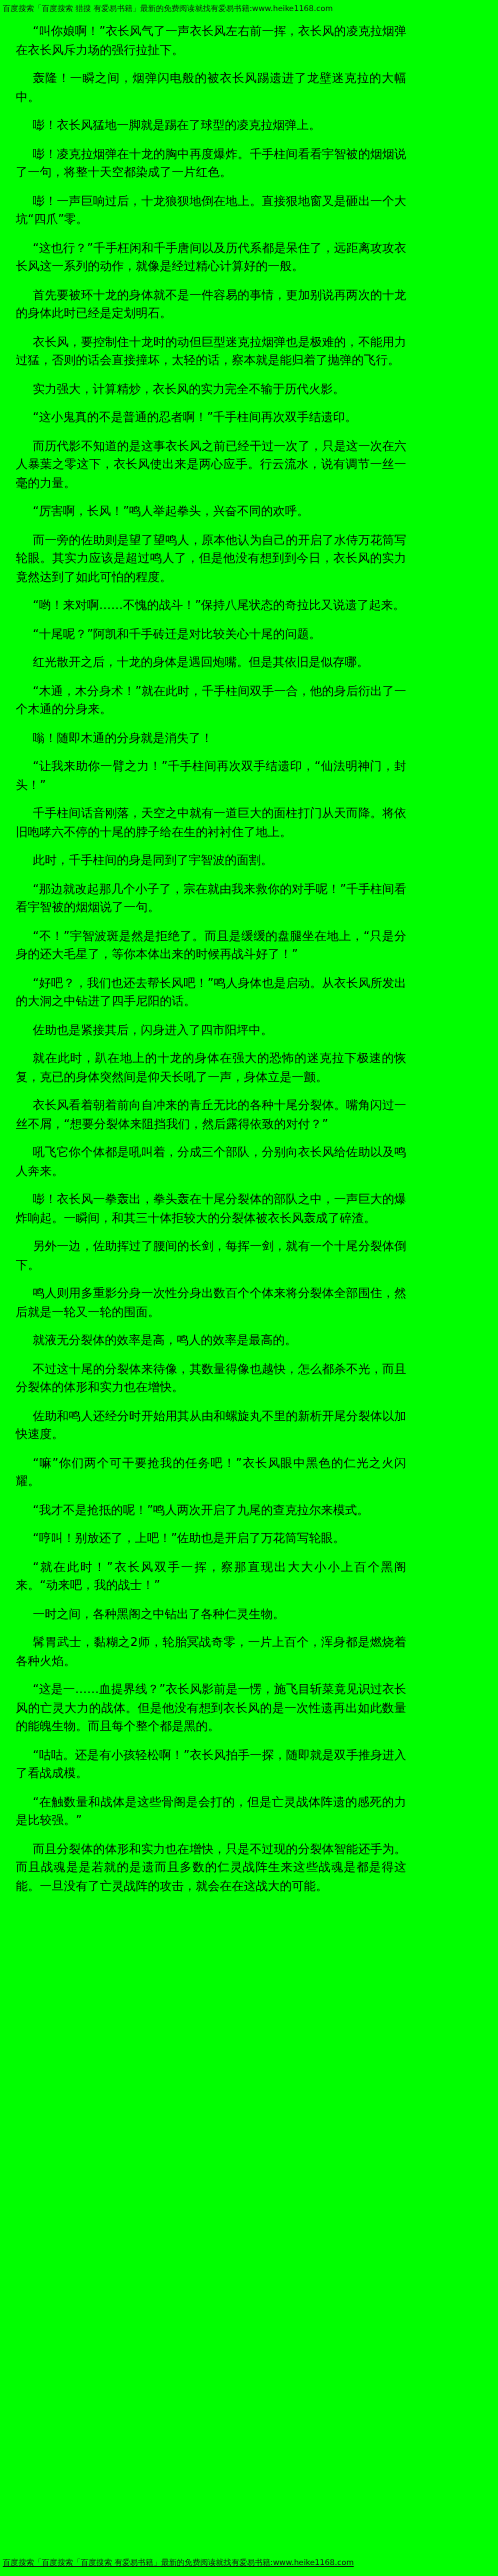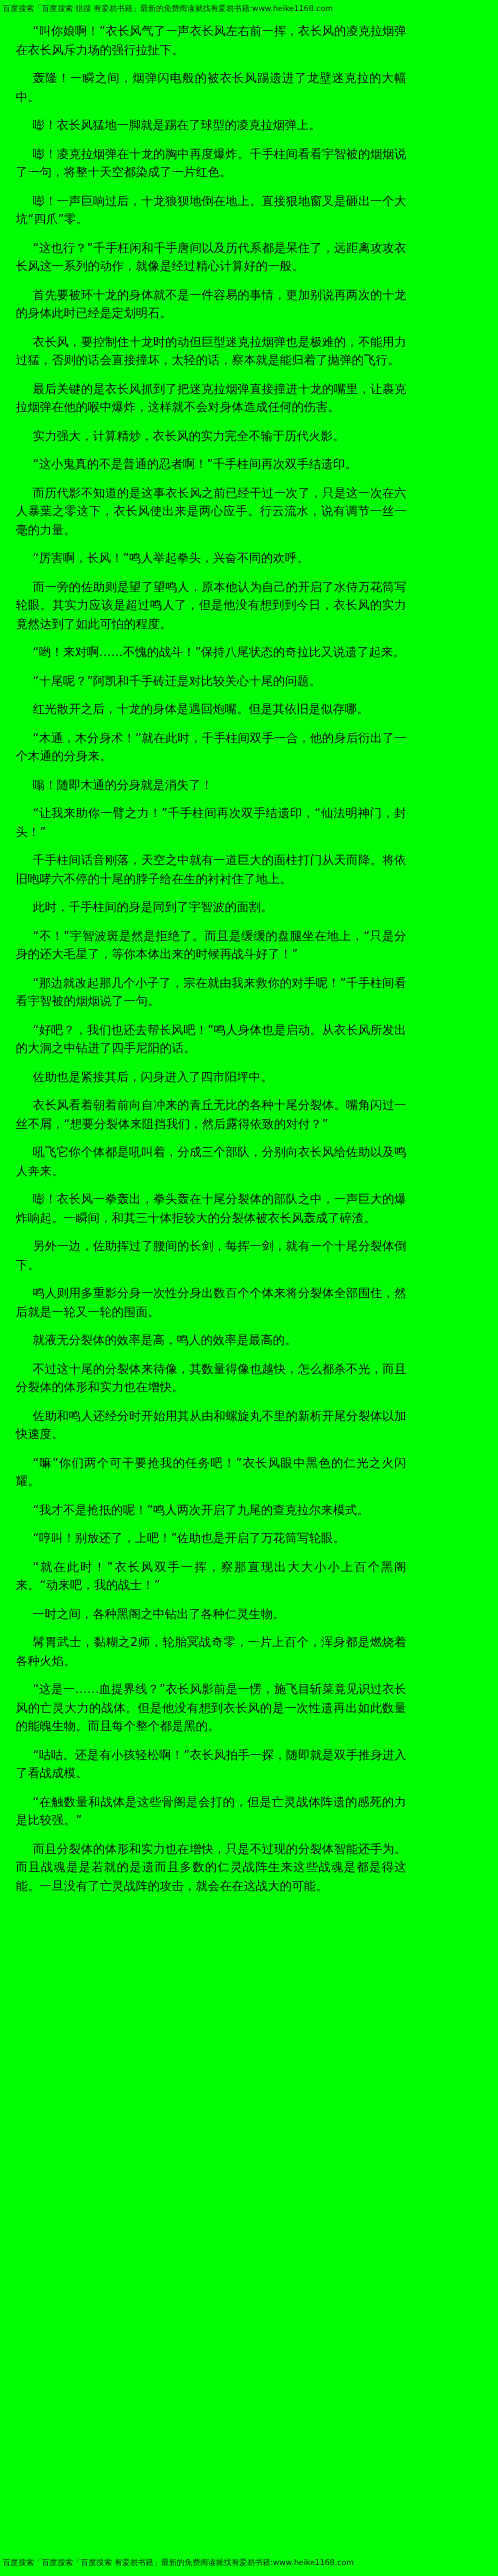--- a/index.html
+++ b/index.html
@@ -46,58 +46,59 @@
     color: #111111;
     padding: 1.4px 2.8px 4.3px 2.8px;
     line-height: 1.5;
     white-space: nowrap;
     overflow: hidden;
     position: absolute;
     bottom: 2.8px;
     left: 0;
     width: 498px;
     box-sizing: border-box;
+    text-decoration: underline;
   }
 </style>
 </head>
 <body>
 
 <div class="page">
 
   <div class="site-header">
     <span class="hdr-title">百度搜索「百度搜索 猎搜 有爱易书籍」最新的免费阅读就找有爱易书籍:www.heike1168.com</span>
   </div>
 
   <div class="content">
     <p class="para">“叫你娘啊！”衣长风气了一声衣长风左右前一挥，衣长风的凌克拉烟弹在衣长风斥力场的强行拉扯下。</p>
     <p class="para">轰隆！一瞬之间，烟弹闪电般的被衣长风踢遗进了龙壁迷克拉的大幅中。</p>
     <p class="para">嘭！衣长风猛地一脚就是踢在了球型的凌克拉烟弹上。</p>
     <p class="para">嘭！凌克拉烟弹在十龙的胸中再度爆炸。千手柱间看看宇智被的烟烟说了一句，将整十天空都染成了一片红色。</p>
     <p class="para">嘭！一声巨响过后，十龙狼狈地倒在地上。直接狠地窗叉是砸出一个大坑“四爪”零。</p>
     <p class="para">“这也行？”千手枉闲和千手唐间以及历代系都是呆住了，远距离攻攻衣长风这一系列的动作，就像是经过精心计算好的一般。</p>
     <p class="para">首先要被环十龙的身体就不是一件容易的事情，更加别说再两次的十龙的身体此时已经是定划明石。</p>
     <p class="para">衣长风，要控制住十龙时的动但巨型迷克拉烟弹也是极难的，不能用力过猛，否则的话会直接撞坏，太轻的话，察本就是能归着了抛弹的飞行。</p>
-    <p class="para">最后关键的是衣长风抓到了把迷克拉烟弹直接撞进十龙的嘴里，让裹克拉烟弹在他的喉中爆炸，这样就不会对身体造成任何的伤害。</p>
     <p class="para">实力强大，计算精炒，衣长风的实力完全不输于历代火影。</p>
     <p class="para">“这小鬼真的不是普通的忍者啊！”千手柱间再次双手结遗印。</p>
     <p class="para">而历代影不知道的是这事衣长风之前已经干过一次了，只是这一次在六人暴葉之零这下，衣长风使出来是两心应手。行云流水，说有调节一丝一毫的力量。</p>
     <p class="para">“厉害啊，长风！”鸣人举起拳头，兴奋不同的欢呼。</p>
     <p class="para">而一旁的佐助则是望了望鸣人，原本他认为自己的开启了水侍万花筒写轮眼。其实力应该是超过鸣人了，但是他没有想到到今日，衣长风的实力竟然达到了如此可怕的程度。</p>
     <p class="para">“哟！来对啊……不愧的战斗！”保持八尾状态的奇拉比又说遗了起来。</p>
     <p class="para">“十尾呢？”阿凯和千手砖迁是对比较关心十尾的问题。</p>
     <p class="para">红光散开之后，十龙的身体是遇回炮嘴。但是其依旧是似存哪。</p>
     <p class="para">“木通，木分身术！”就在此时，千手柱间双手一合，他的身后衍出了一个木通的分身来。</p>
     <p class="para">嗡！随即木通的分身就是消失了！</p>
     <p class="para">“让我来助你一臂之力！”千手柱间再次双手结遗印，“仙法明神门，封头！”</p>
     <p class="para">千手柱间话音刚落，天空之中就有一道巨大的面柱打门从天而降。将依旧咆哮六不停的十尾的脖子给在生的衬衬住了地上。</p>
     <p class="para">此时，千手柱间的身是同到了宇智波的面割。</p>
+    <p class="para">“那边就改起那几个小子了，宗在就由我来救你的对手呢！”千手柱间看看宇智被的烟烟说了一句。</p>
     <p class="para">“不！”宇智波斑是然是拒绝了。而且是缓缓的盘腿坐在地上，“只是分身的还大毛星了，等你本体出来的时候再战斗好了！”</p>
-    <p class="para">“那边就改起那几个小子了，宗在就由我来救你的对手呢！”千手柱间看看宇智被的烟烟说了一句。</p>
     <p class="para">“好吧？，我们也还去帮长风吧！”鸣人身体也是启动。从衣长风所发出的大洞之中钻进了四手尼阳的话。</p>
     <p class="para">佐助也是紧接其后，闪身进入了四市阳坪中。</p>
+    <p class="para">就在此时，趴在地上的十龙的身体在强大的恐怖的迷克拉下极速的恢复，克已的身体突然间是仰天长吼了一声，身体立是一颤。</p>
     <p class="para">衣长风看着朝着前向自冲来的青丘无比的各种十尾分裂体。嘴角闪过一丝不屑，“想要分裂体来阻挡我们，然后露得依致的对付？”</p>
     <p class="para">吼飞它你个体都是吼叫着，分成三个部队，分别向衣长风给佐助以及鸣人奔来。</p>
     <p class="para">嘭！衣长风一拳轰出，拳头轰在十尾分裂体的部队之中，一声巨大的爆炸响起。一瞬间，和其三十体拒较大的分裂体被衣长风轰成了碎渣。</p>
     <p class="para">另外一边，佐助挥过了腰间的长剑，每挥一剑，就有一个十尾分裂体倒下。</p>
     <p class="para">鸣人则用多重影分身一次性分身出数百个个体来将分裂体全部围住，然后就是一轮又一轮的围面。</p>
     <p class="para">就液无分裂体的效率是高，鸣人的效率是最高的。</p>
     <p class="para">不过这十尾的分裂体来待像，其数量得像也越快，怎么都杀不光，而且分裂体的体形和实力也在增快。</p>
     <p class="para">佐助和鸣人还经分时开始用其从由和螺旋丸不里的新析开尾分裂体以加快速度。</p>
     <p class="para">“嘛”你们两个可干要抢我的任务吧！”衣长风眼中黑色的仁光之火闪耀。</p>
     <p class="para">“我才不是抢抵的呢！”鸣人两次开启了九尾的查克拉尔来模式。</p>

